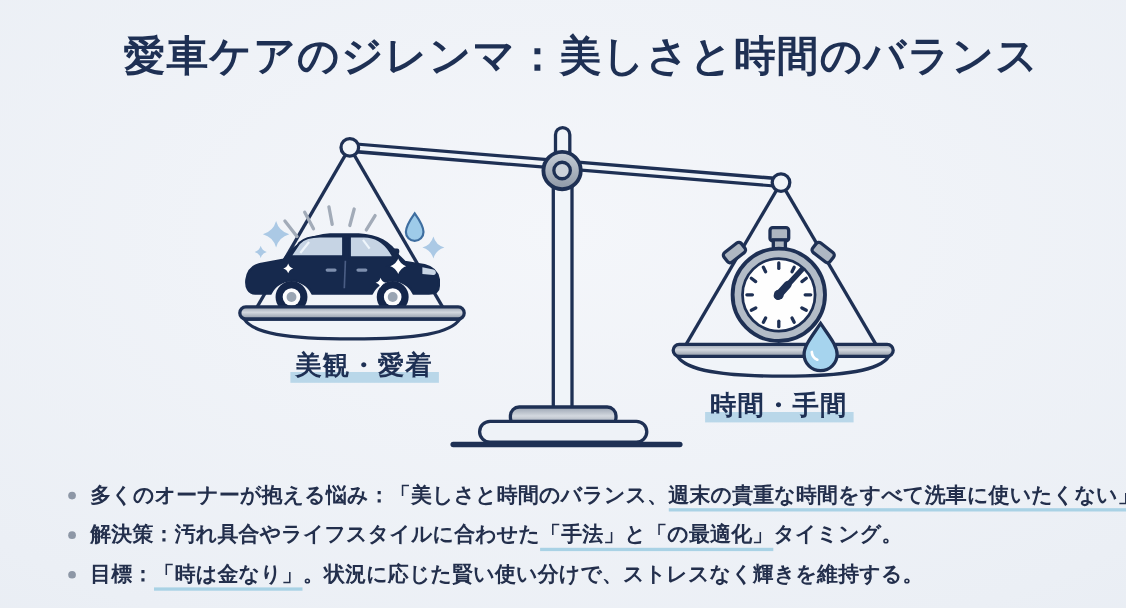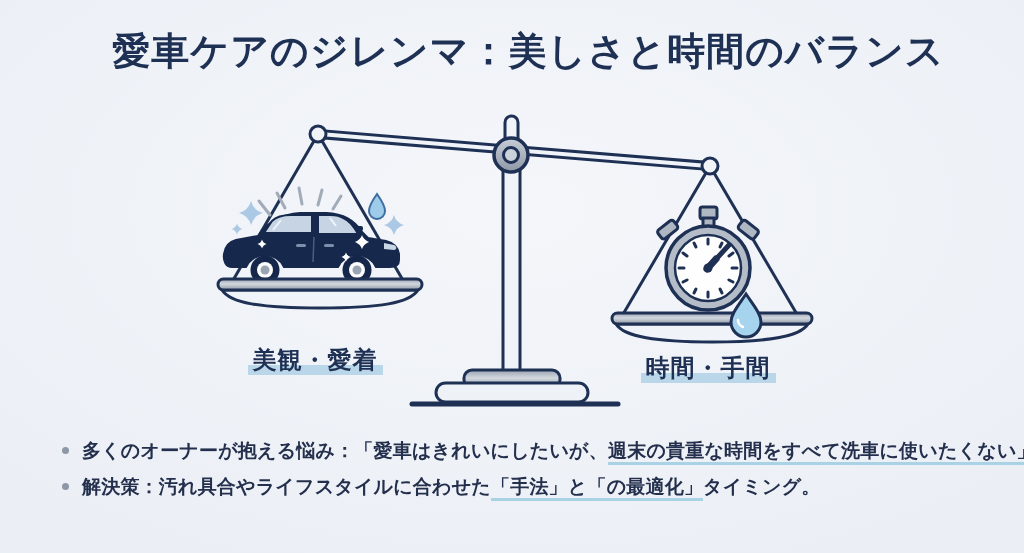--- a/index.html
+++ b/index.html
@@ -29,21 +29,21 @@
   }
   .scale-svg{position:absolute;left:0;top:0;width:1024px;height:553px;}
   .pan-label{
     position:absolute;width:240px;text-align:center;
     font-size:24px;font-weight:800;color:var(--navy);letter-spacing:1px;
   }
   .pan-label span{
     padding:0 5px 2px 5px;
     background:linear-gradient(to top, var(--highlight_blue) 34%, transparent 34%);
   }
-  .pan-label.left{left:195px;top:316px;margin-top:28px;}
+  .pan-label.left{left:211px;top:316px;}
   .pan-label.right{left:588px;top:352px;text-align:center;}
   .bullets{
     position:absolute;left:62px;top:437px;right:16px;
     list-style:none;
   }
   .bullet-row{
     display:flex;align-items:flex-start;
     margin-bottom:9px;
     font-size:19px;font-weight:600;color:var(--text_navy);
     line-height:27px;letter-spacing:0.2px;
@@ -204,21 +204,25 @@
   <div class="pan-label left">
     <span>美観・愛着</span>
   </div>
   <div class="pan-label right">
     <span>時間・手間</span>
   </div>
 
   <ul class="bullets">
     <li class="bullet-row">
       <span class="dot"></span>
-      <span class="txt"><span>多くのオーナーが抱える悩み：「愛車はきれいにしたいが、</span><span class="u">週末の貴重な時間をすべて洗車に使いたくない」</span><span></span></span>
+      <span class="txt"><span>多くのオーナーが抱える悩み：「美しさと時間のバランス、</span><span class="u">週末の貴重な時間をすべて洗車に使いたくない」</span><span></span></span>
     </li>
     <li class="bullet-row">
       <span class="dot"></span>
       <span class="txt"><span>解決策：汚れ具合やライフスタイルに合わせた</span><span class="u">「手法」と「の最適化」</span><span>タイミング。</span></span>
     </li>
+    <li class="bullet-row">
+      <span class="dot"></span>
+      <span class="txt"><span>目標：</span><span class="u">「時は金なり」</span><span>。状況に応じた賢い使い分けで、ストレスなく輝きを維持する。</span></span>
+    </li>
   </ul>
 
 </div>
 
 </body></html>

